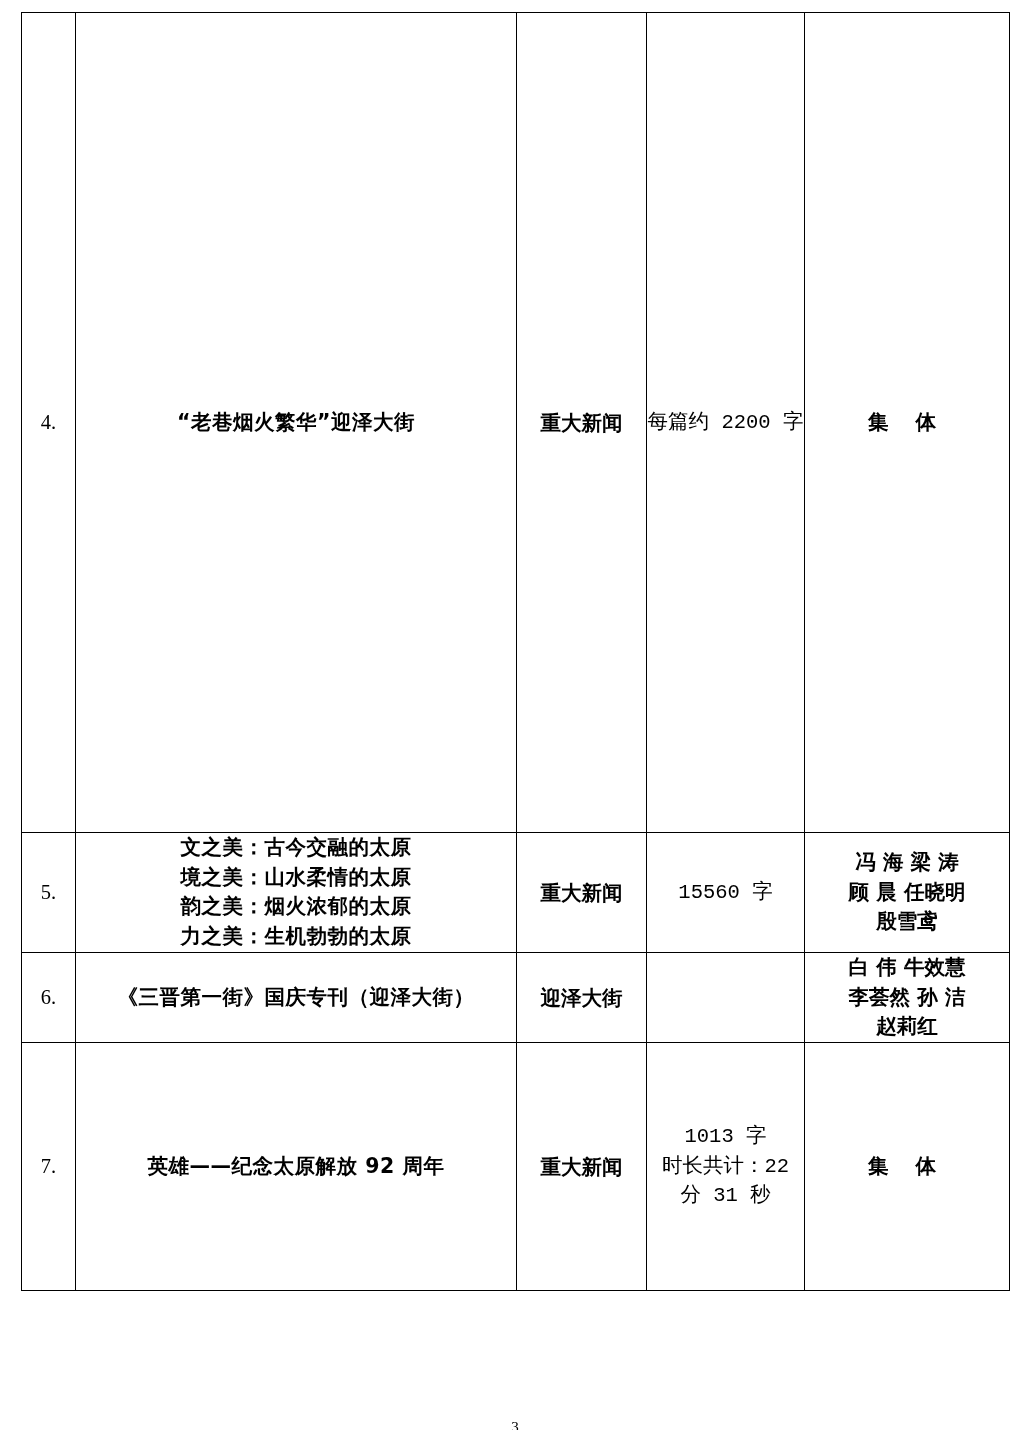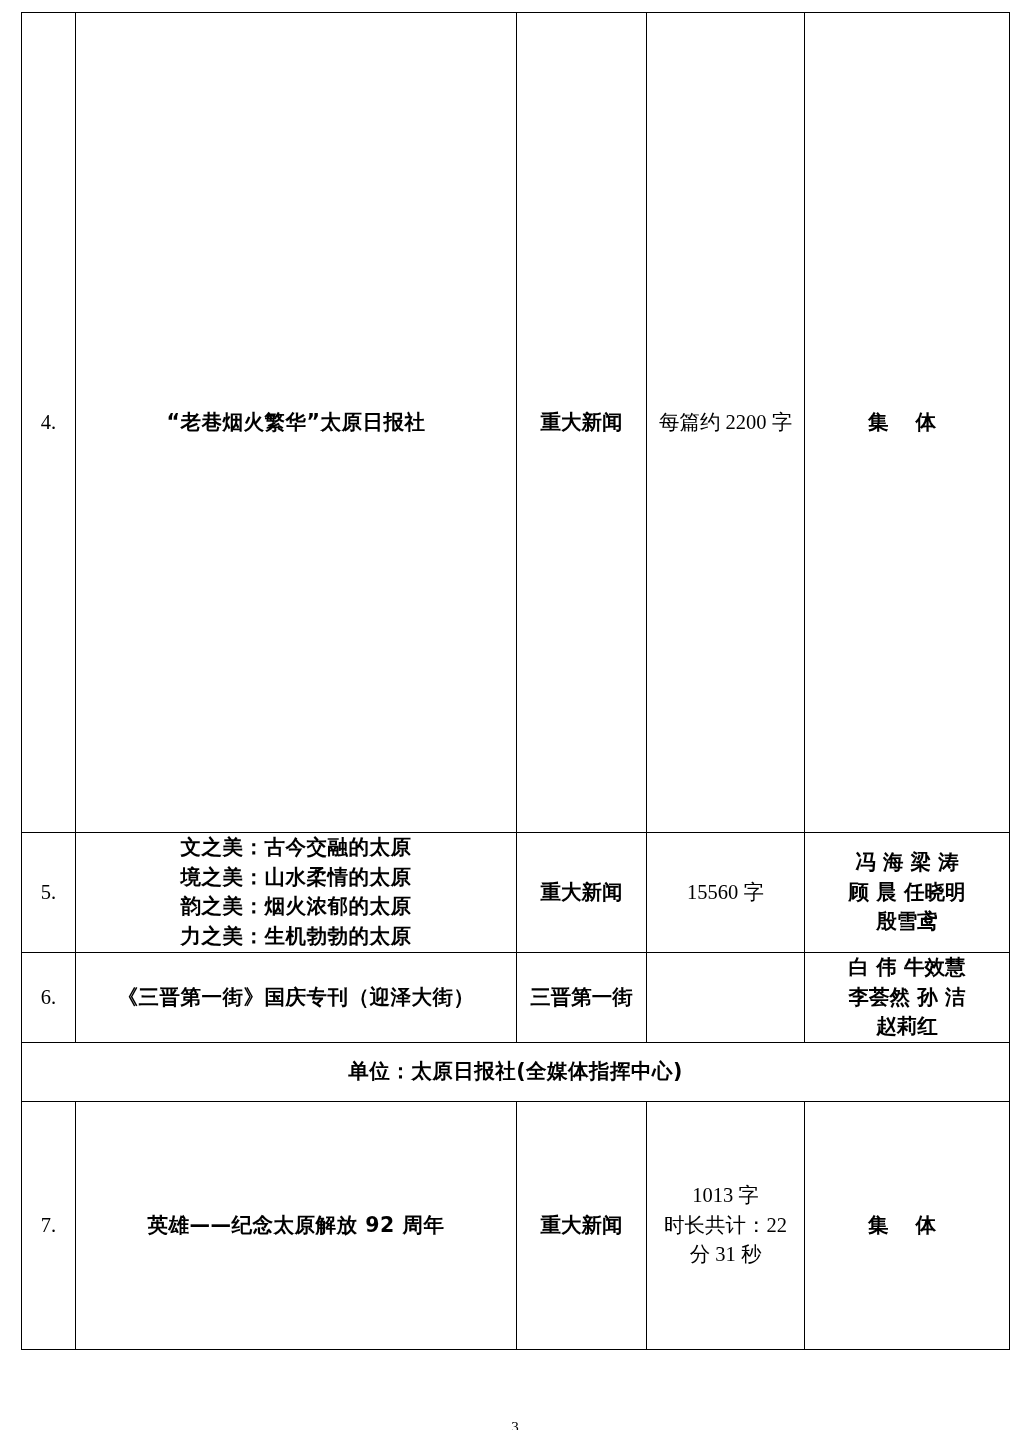--- a/index.html
+++ b/index.html
@@ -54,27 +54,27 @@
 
   .cell-title {
     font-family: "DejaVu Sans", sans-serif;
     font-weight: bold;
     font-size: 21px;
     letter-spacing: 0.5px;
     padding: 4px 8px;
   }
 
   .cell-type {
-    font-family: Liberation Serif, serif;
+    font-family: Liberation Sans, sans-serif;
     font-weight: bold;
     font-size: 21px;
   }
 
   .cell-len {
-    font-family: Liberation Serif, serif;
+    font-family: Liberation Mono, monospace;
     font-size: 21px;
     padding: 2px 6px;
   }
 
   .cell-author {
     font-family: "DejaVu Sans", sans-serif;
     font-weight: bold;
     font-size: 21px;
     padding: 2px 6px;
   }
@@ -132,21 +132,21 @@
     <colgroup>
       <col class="c-num">
       <col class="c-title">
       <col class="c-type">
       <col class="c-len">
       <col class="c-author">
     </colgroup>
     <tbody>
       <tr class="row-tall-1">
         <td class="cell-num">4.</td>
-        <td class="cell-title">“老巷烟火繁华”太原日报社</td>
+        <td class="cell-title">“老巷烟火繁华”迎泽大街</td>
         <td class="cell-type">重大新闻</td>
         <td class="cell-len">每篇约 2200 字</td>
         <td class="cell-author spaced-2">集  体</td>
       </tr>
 
       <tr class="row-tall-2">
         <td class="cell-num">5.</td>
         <td class="cell-title title-lines">文之美：古今交融的太原
 境之美：山水柔情的太原
 韵之美：烟火浓郁的太原
@@ -154,30 +154,27 @@
         <td class="cell-type">重大新闻</td>
         <td class="cell-len">15560 字</td>
         <td class="cell-author multiline">冯  海 梁  涛
 顾  晨 任晓明
 殷雪鸢</td>
       </tr>
 
       <tr class="row-tall-3">
         <td class="cell-num">6.</td>
         <td class="cell-title">《三晋第一街》国庆专刊（迎泽大街）</td>
-        <td class="cell-type">三晋第一街</td>
+        <td class="cell-type">迎泽大街</td>
         <td class="cell-len"></td>
         <td class="cell-author multiline">白  伟 牛效慧
 李荟然 孙  洁
 赵莉红</td>
       </tr>
 
-      <tr class="unit-row">
-        <td colspan="5" class="unit-label">单位：太原日报社(全媒体指挥中心)</td>
-      </tr>
 
       <tr class="row-tall-4">
         <td class="cell-num">7.</td>
         <td class="cell-title">英雄——纪念太原解放 92 周年</td>
         <td class="cell-type">重大新闻</td>
         <td class="cell-len multiline">1013 字
 时长共计：22
 分 31 秒</td>
         <td class="cell-author spaced-2">集  体</td>
       </tr>

